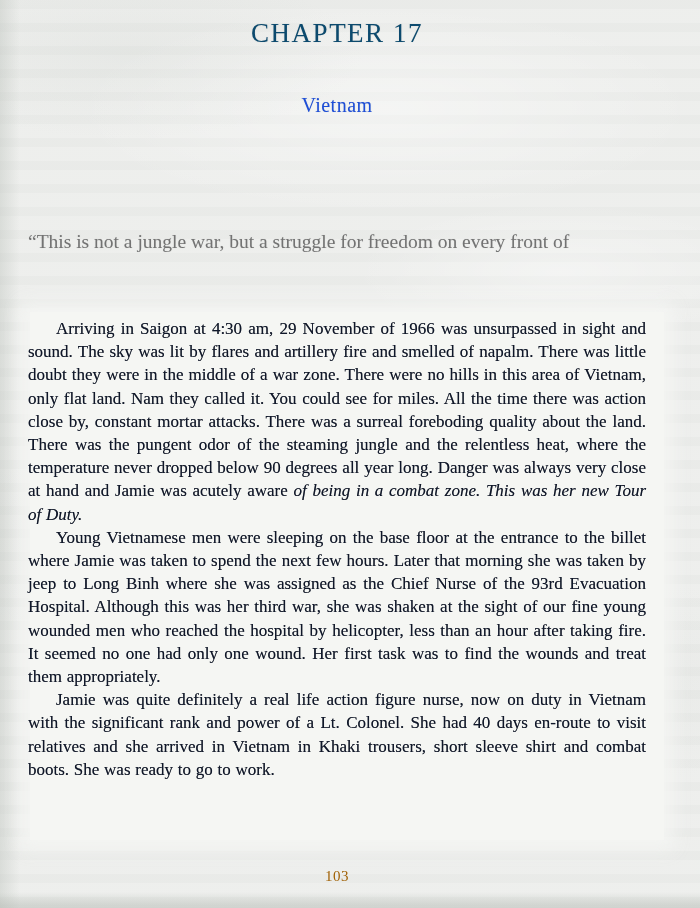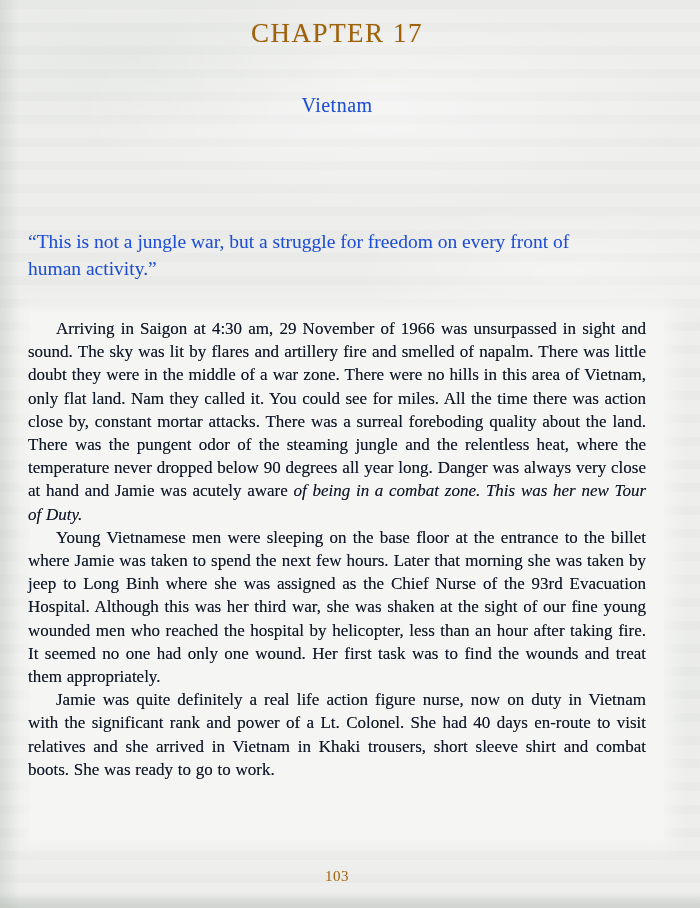--- a/index.html
+++ b/index.html
@@ -44,21 +44,21 @@
 
   .page-inner {
     position: absolute; left: 28px; top: 0; width: 618px; height: 100%;
     z-index: 2;
   }
 
   .chapter-heading {
     position: absolute; top: 18px; left: 0; width: 100%;
     text-align: center;
     font-size: 27px; letter-spacing: 1.5px;
-    color: #a16207;
+    color: #0c4a6e;
     text-shadow: 0 0 1px rgba(166,169,167,0.5);
     white-space: nowrap;
   }
   .subtitle {
     position: absolute; top: 94px; left: 0; width: 100%;
     text-align: center;
     font-size: 20px; letter-spacing: 0.5px;
     color: #1d4ed8;
     text-shadow: 0 0 1px rgba(161,165,163,0.45);
   }
@@ -66,21 +66,21 @@
     position: absolute; top: 162px; left: 0; width: 100%;
     text-align: center;
     font-size: 21px; letter-spacing: 0.5px;
     color: #a3a6a4;
     text-shadow: 0 0 1px rgba(163,166,164,0.45);
   }
 
   .epigraph {
     position: absolute; top: 229px; left: 0; width: 100%;
     font-size: 19.5px; line-height: 26.5px;
-    color: #1d4ed8;
+    color: #737373;
     text-shadow: 0 0 1px rgba(176,179,177,0.4);
   }
   .epigraph .attribution {
     display: block; padding-left: 21px;
   }
 
   .body-text {
     position: absolute; top: 317px; left: 0; width: 618px;
     font-size: 17px; line-height: 23.2px;
     color: #0f172a;
@@ -113,21 +113,20 @@
 
 <div class="page-inner">
 
   <div class="chapter-heading">CHAPTER 17</div>
 
   <div class="subtitle">Vietnam</div>
 
 
   <div class="epigraph">
     <span>“This is not a jungle war, but a struggle for freedom on every front of</span><br>
-    <span>human activity.”</span>
   </div>
 
   <div class="body-text">
     <p><span>Arriving in Saigon at 4:30 am, 29 November of 1966 was unsurpassed in sight and sound. The sky was lit by flares and artillery fire and smelled of napalm. There was little doubt they were in the middle of a war zone. There were no hills in this area of Vietnam, only flat land. Nam they called it. You could see for miles. All the time there was action close by, constant mortar attacks. There was a surreal foreboding quality about the land. There was the pungent odor of the steaming jungle and the relentless heat, where the temperature never dropped below 90 degrees all year long. Danger was always very close at hand and Jamie was acutely aware </span><span class="italic-tail">of being in a combat zone. This was her new Tour of Duty.</span></p>
     <p>Young Vietnamese men were sleeping on the base floor at the entrance to the billet where Jamie was taken to spend the next few hours. Later that morning she was taken by jeep to Long Binh where she was assigned as the Chief Nurse of the 93rd Evacuation Hospital. Although this was her third war, she was shaken at the sight of our fine young wounded men who reached the hospital by helicopter, less than an hour after taking fire. It seemed no one had only one wound. Her first task was to find the wounds and treat them appropriately.</p>
     <p>Jamie was quite definitely a real life action figure nurse, now on duty in Vietnam with the significant rank and power of a Lt. Colonel. She had 40 days en-route to visit relatives and she arrived in Vietnam in Khaki trousers, short sleeve shirt and combat boots. She was ready to go to work.</p>
   </div>
 
   <div class="page-number">103</div>
 

